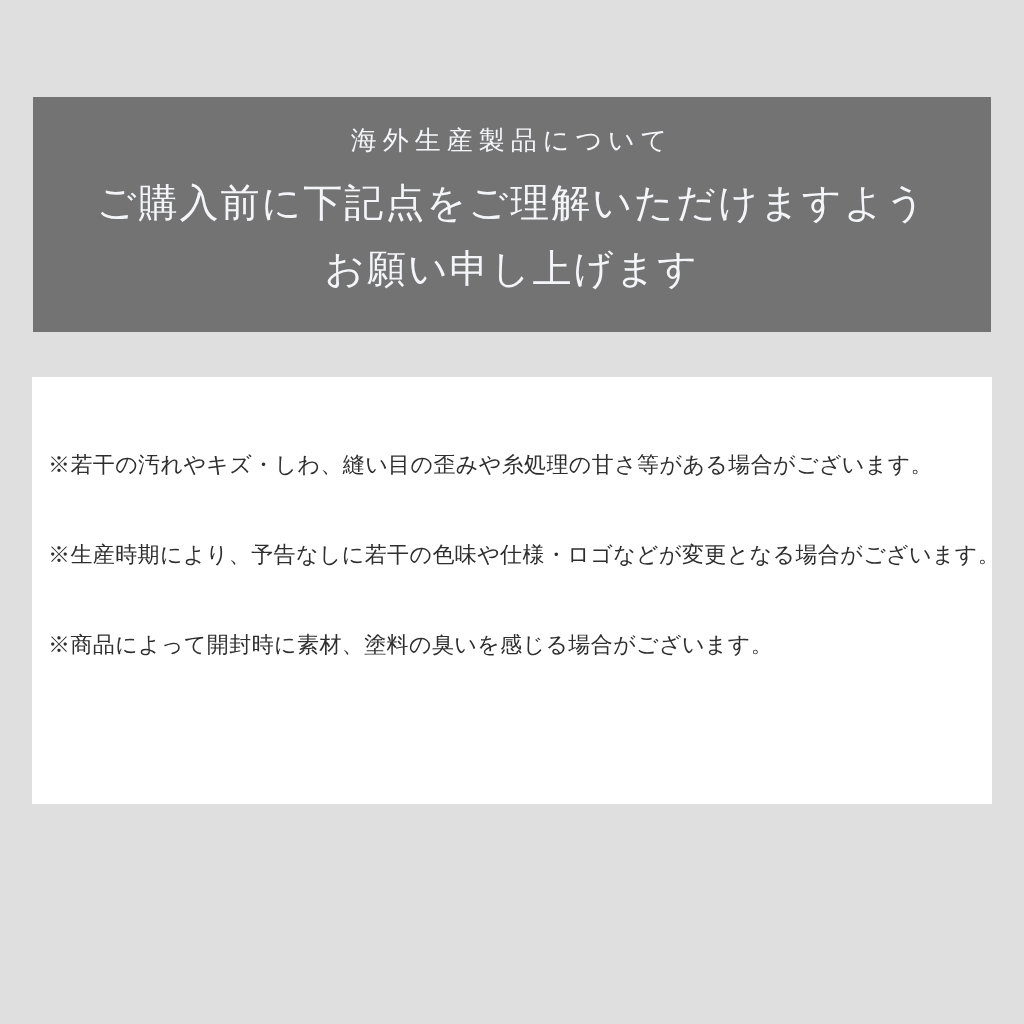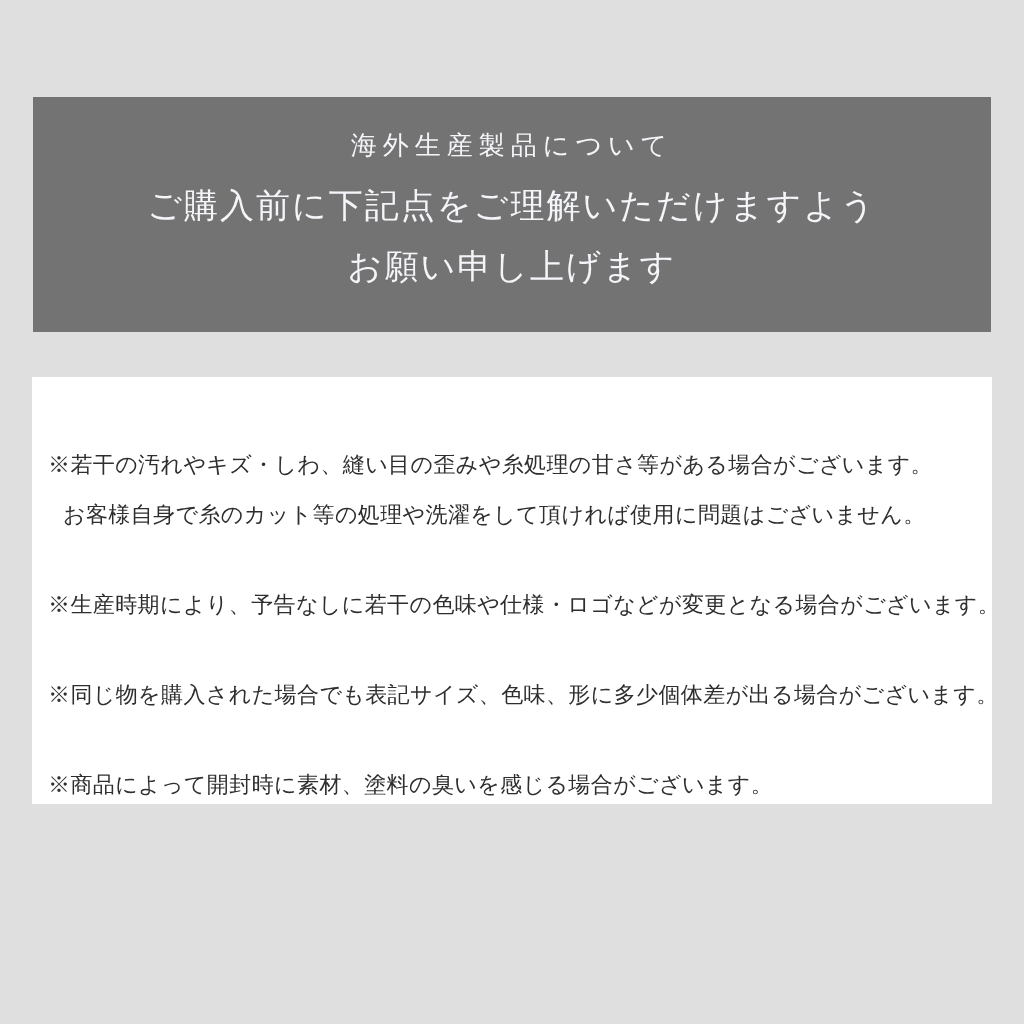--- a/index.html
+++ b/index.html
@@ -29,21 +29,21 @@
     font-family: "Liberation Sans", sans-serif;
   }
   .banner-subtitle {
     font-size: 26px;
     letter-spacing: 6px;
     line-height: 1;
     margin: 0 0 30px 0;
     font-weight: normal;
   }
   .banner-title {
-    font-size: 34px;
+    font-size: 39px;
     letter-spacing: 2px;
     line-height: 1;
     margin: 0 0 27px 0;
     font-weight: normal;
     white-space: nowrap;
   }
   .banner-title.last {
     margin-bottom: 15px;
   }
   .notice-box {
@@ -78,24 +78,20 @@
 
 <div class="banner">
   <h2 class="banner-subtitle">海外生産製品について</h2>
   <h1 class="banner-title">ご購入前に下記点をご理解いただけますよう</h1>
   <h1 class="banner-title last">お願い申し上げます</h1>
 </div>
 
 <div class="notice-box">
   <p class="para">
     <span class="line">※若干の汚れやキズ・しわ、縫い目の歪みや糸処理の甘さ等がある場合がございます。</span>
-    <span class="line indent">お客様自身で糸のカット等の処理や洗濯をして頂ければ使用に問題はございません。</span>
   </p>
   <p class="para">
     <span class="line">※生産時期により、予告なしに若干の色味や仕様・ロゴなどが変更となる場合がございます。</span>
-  </p>
-  <p class="para">
-    <span class="line">※同じ物を購入された場合でも表記サイズ、色味、形に多少個体差が出る場合がございます。</span>
   </p>
   <p class="para">
     <span class="line">※商品によって開封時に素材、塗料の臭いを感じる場合がございます。</span>
   </p>
 </div>
 
 </body></html>

